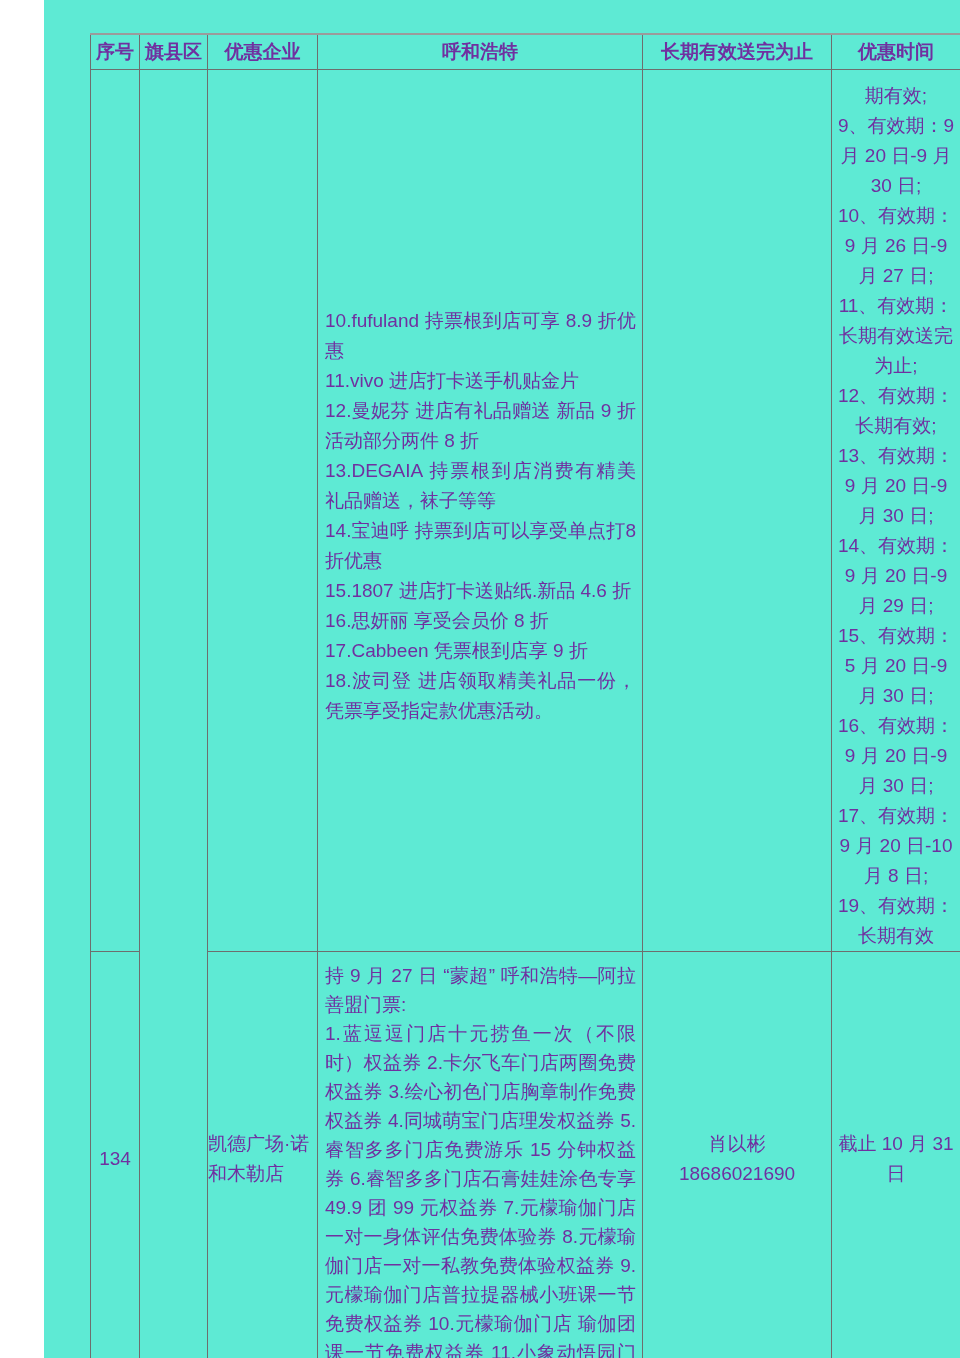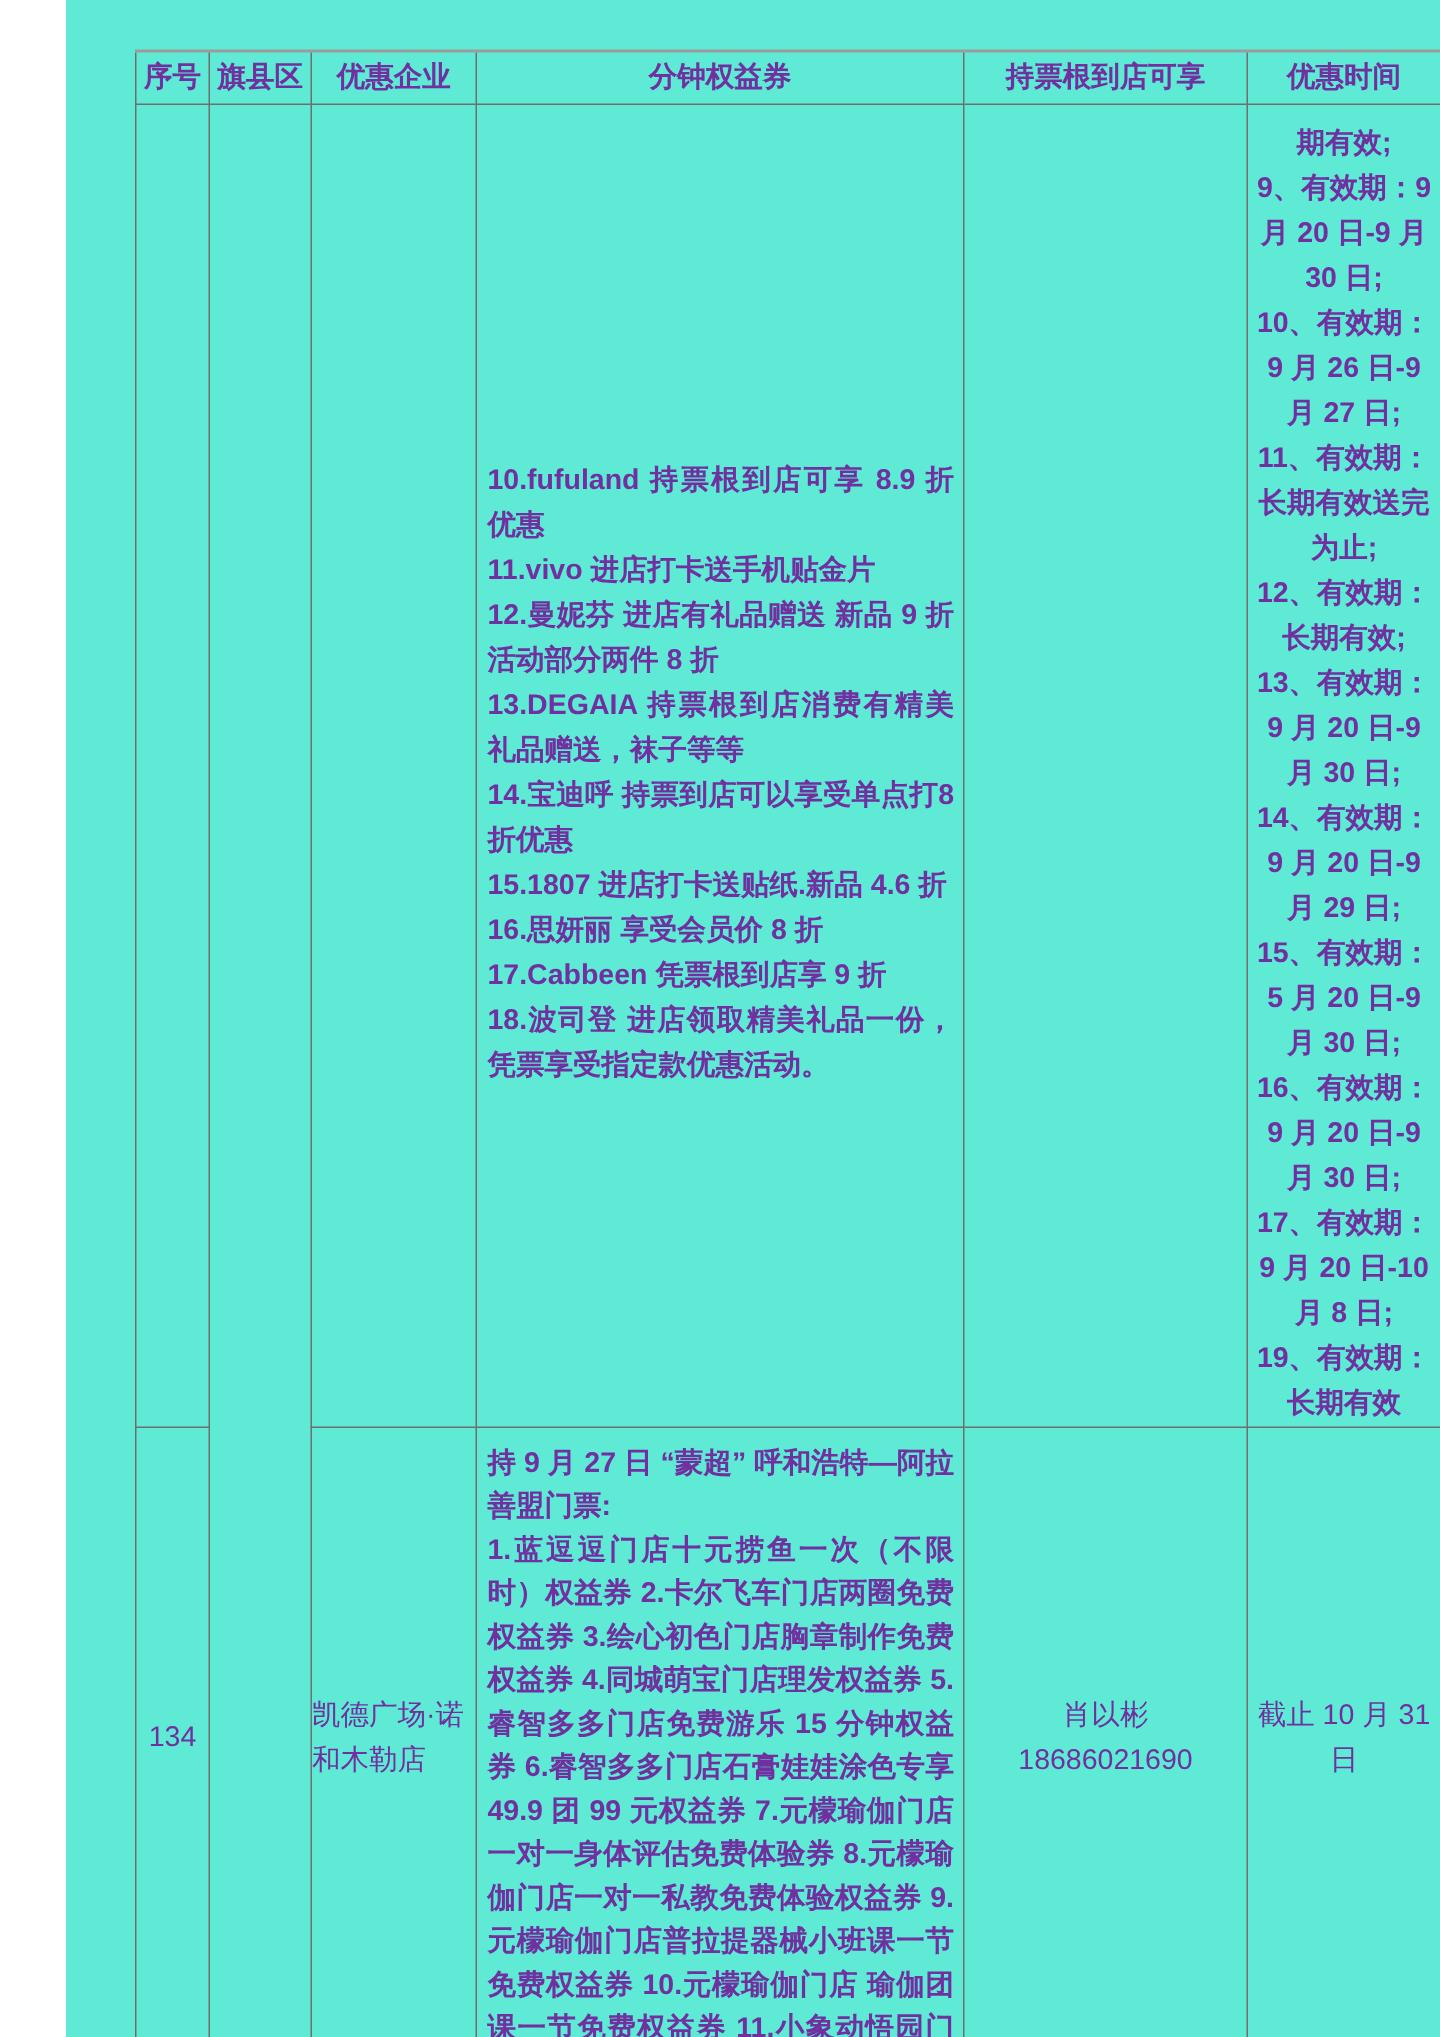--- a/index.html
+++ b/index.html
@@ -38,21 +38,21 @@
   table.offers thead th {
     border-top: 2px solid #9b9b9b;
     font-weight: bold;
     text-align: center;
     height: 34px;
     line-height: 34px;
   }
   tr.row-cont  { height: 847px; }
   tr.row-134   { height: 415px; }
 
-  .cell-top { vertical-align: top; font-weight: bold; }
+  .cell-top { vertical-align: top; }
 
   .measures-wrap {
     padding: 11px 6px 0 7px;
     text-align: justify;
   }
   .measures-wrap div { text-align: justify; }
 
   .measures-clip {
     max-height: 404px;
     overflow: hidden;
@@ -84,22 +84,22 @@
       <col style="width:110px">
       <col style="width:325px">
       <col style="width:189px">
       <col style="width:129px">
     </colgroup>
     <thead>
       <tr>
         <th>序号</th>
         <th>旗县区</th>
         <th>优惠企业</th>
-        <th>分钟权益券</th>
-        <th>持票根到店可享</th>
+        <th>呼和浩特</th>
+        <th>长期有效送完为止</th>
         <th>优惠时间</th>
       </tr>
     </thead>
     <tbody>
       <tr class="row-cont">
         <td class="seq-cell"></td>
         <td rowspan="2"></td>
         <td class="company-cell"></td>
         <td class="cell-top">
           <div class="measures-wrap">

